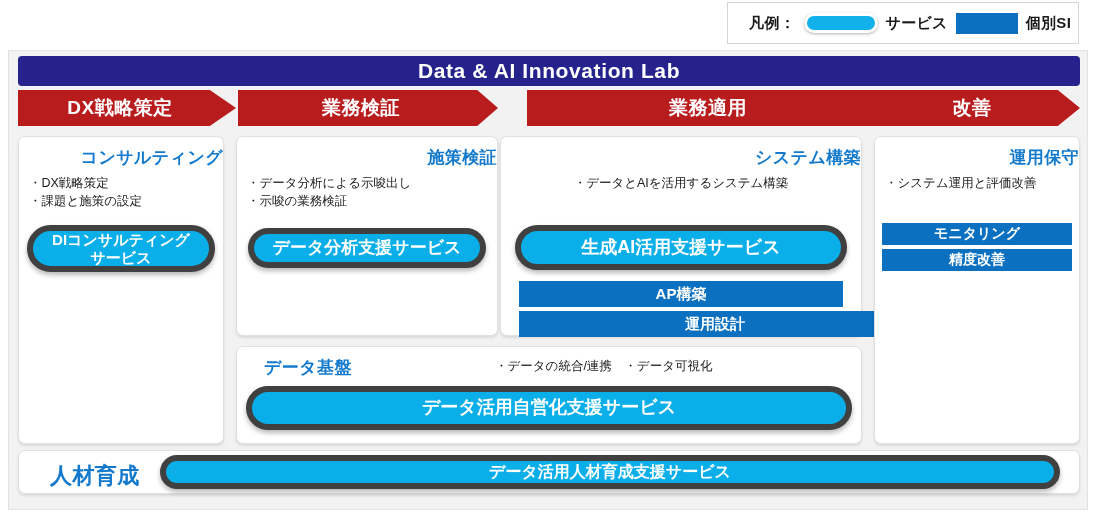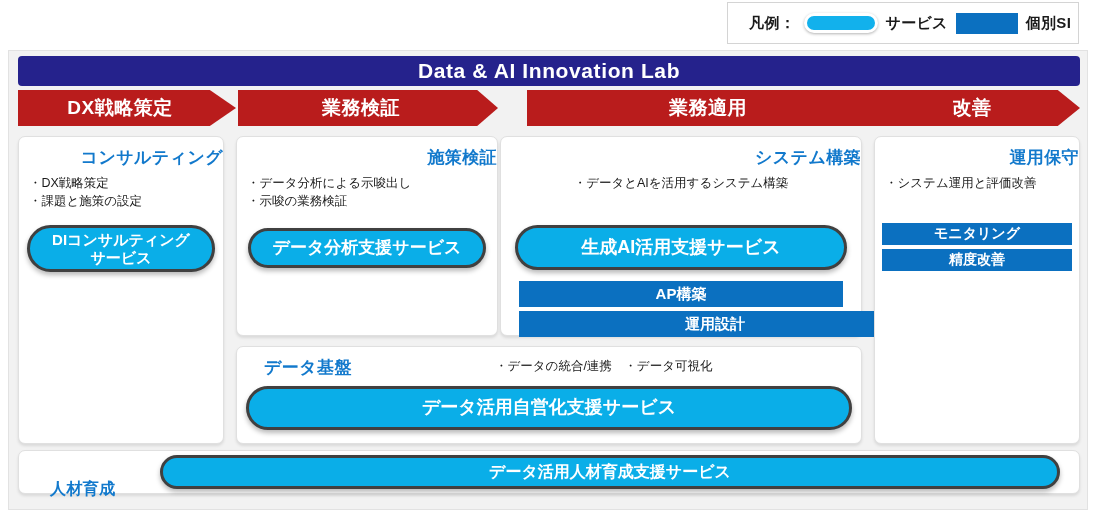--- a/index.html
+++ b/index.html
@@ -133,21 +133,21 @@
     font-size: 12.5px;
     color: #1a1a1a;
     line-height: 1.42;
     white-space: nowrap;
   }
   .bullets.centered { text-align: center; padding-left: 0; }
 
   
   .pill {
     background: #0aaee8;
-    border: 3px solid #404040;
+    border: 6px solid #404040;
     border-radius: 26px;
     box-shadow: 0 3px 5px rgba(0,0,0,.28);
     color: #ffffff;
     font-weight: 700;
     display: flex;
     align-items: center;
     justify-content: center;
     text-align: center;
     line-height: 1.2;
   }
@@ -182,23 +182,23 @@
     position: absolute;
     left: 495px; top: 358px;
     font-size: 12.5px;
     color: #1a1a1a;
     white-space: nowrap;
   }
   .pill-base { position:absolute; left: 246px; top: 386px; width: 606px; height: 44px; font-size: 18px; }
 
   .hr-title {
     position: absolute;
-    left: 50px; top: 479px;
+    left: 50px; top: 461px;
     color: #1279cc;
-    font-size: 16px;
+    font-size: 22px;
     font-weight: 700;
     letter-spacing: .4px;
   }
   .pill-hr { position:absolute; left: 160px; top: 455px; width: 900px; height: 34px; font-size: 16px; }
 </style>
 </head>
 <body>
 
 <div id="canvas">
 

